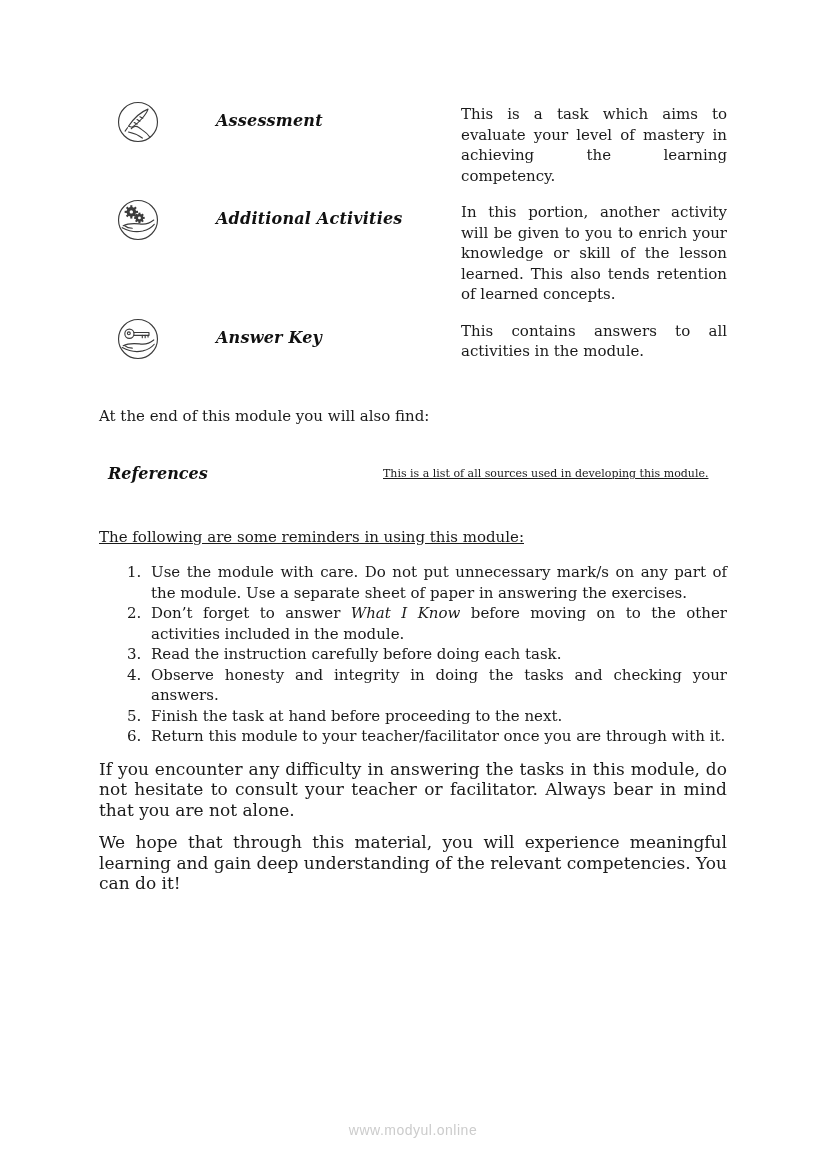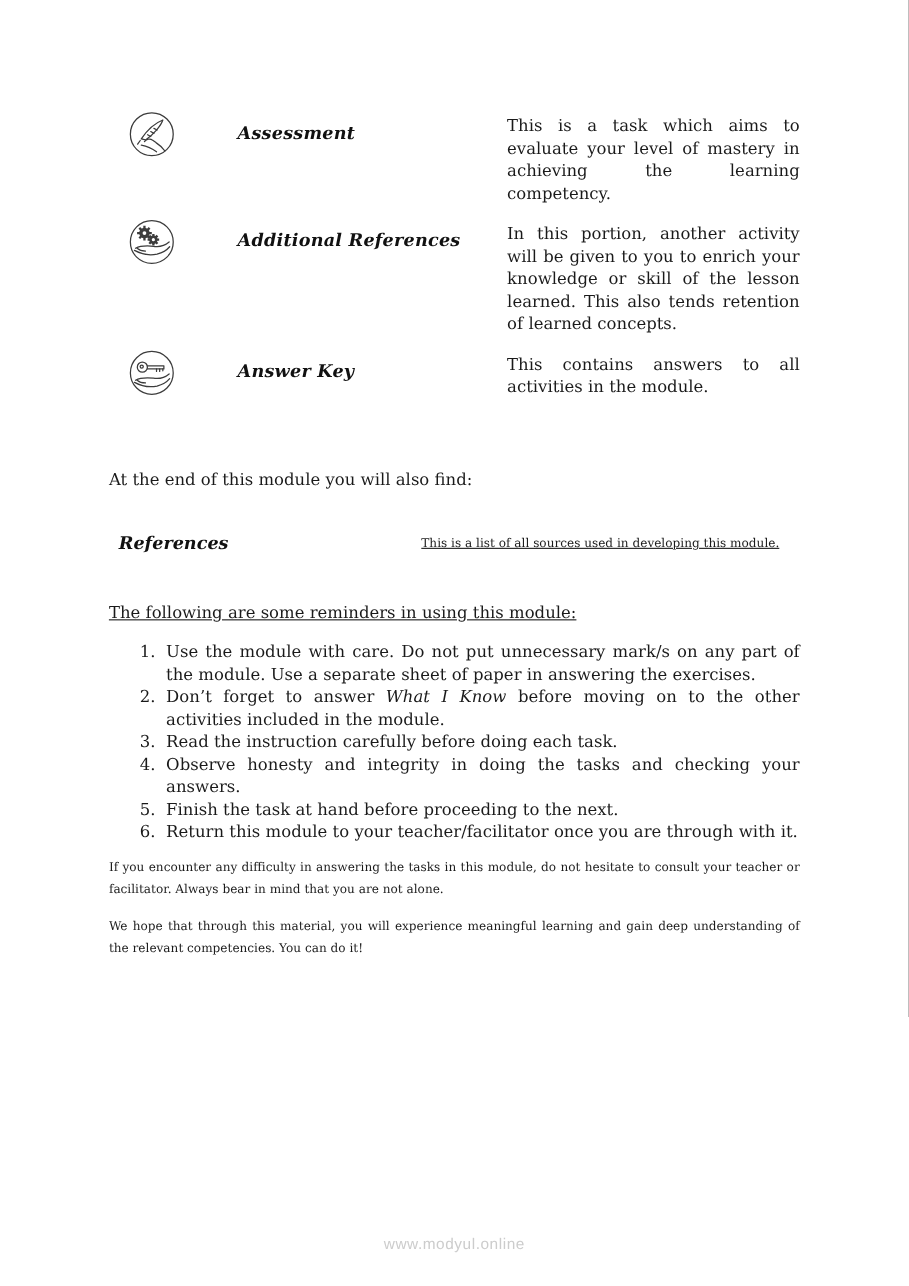--- a/index.html
+++ b/index.html
@@ -30,42 +30,42 @@
   }
   .desc-cell{
     font-size:15px;line-height:20.5px;
     text-align:justify;text-justify:inter-word;
     margin-top:3px;
   }
   
   .plain{
     margin:0 99px;font-size:15px;line-height:20.5px;
   }
-  .end-note{margin-top:64px;}
+  .end-note{margin-top:44px;}
   .ref-row{
     display:grid;grid-template-columns:275px 1fr;
     margin:38px 99px 0 108px;
   }
   .ref-label{
     font-size:16px;font-weight:700;font-style:italic;color:#111;
   }
   .ref-desc{
     font-size:11px;line-height:20.5px;
     text-align:justify;text-justify:inter-word;text-decoration:underline;
   }
   .reminders-intro{margin-top:42px;text-decoration:underline;}
   .reminders{margin:15px 99px 0 127px;}
   .reminder-item{
     display:grid;grid-template-columns:24px 1fr;
     font-size:15px;line-height:20.5px;
   }
   .reminder-text{text-align:justify;text-justify:inter-word;}
   .closing{
     margin:12px 99px 0 99px;
-    font-size:11px;line-height:20.5px;
+    font-size:17px;line-height:20.5px;
     text-align:justify;text-justify:inter-word;
   }
   .closing.second{}
   
   .page-number{
     position:absolute;left:0;right:0;top:1097px;
     text-align:center;
     font-family:"Liberation Sans","DejaVu Sans",sans-serif;
     font-size:17px;color:#2e2e2e;
   }
@@ -120,21 +120,21 @@
               <line class="thick" x1="19.6" y1="15.9" x2="27.4" y2="23.7"></line>
               <line class="thick" x1="27.4" y1="15.9" x2="19.6" y2="23.7"></line>
               <circle cx="23.5" cy="19.8" r="4" fill="#3c3c3c"></circle>
               <circle cx="23.5" cy="19.8" r="1.5" fill="#ffffff"></circle>
             </g>
             <path class="ln" d="M6.5,28 C13,24.5 20,25.8 26,26.3 C31.5,26.6 35.5,24.5 38.5,22"></path>
             <path class="ln" d="M5.5,30 C12,33.5 20,35 27,33.5 C32,32.3 36.5,29.5 39,26.5"></path>
             <path class="ln" d="M8,28 C10,29.8 13,30.6 16,30.6"></path>
           </svg>
         </div>
-        <div class="label-cell">Additional References</div>
+        <div class="label-cell">Additional Activities</div>
         <div class="desc-cell">In this portion, another activity will be given to you to enrich your knowledge or skill of the lesson learned. This also tends retention of learned concepts.</div>
       </div>
 
       <div class="icon-row">
         <div class="icon-cell">
           <svg width="42" height="42" viewBox="0 0 44 44">
             <circle class="ln" cx="22" cy="22" r="20.4"></circle>
             <circle class="ln" cx="13" cy="16.5" r="4.8"></circle>
             <circle class="ln" cx="12.4" cy="16" r="1.5"></circle>
             <path class="ln" d="M17.8,15.2 L33.5,15.2 L33.5,18.2 L17.8,18.2"></path>

